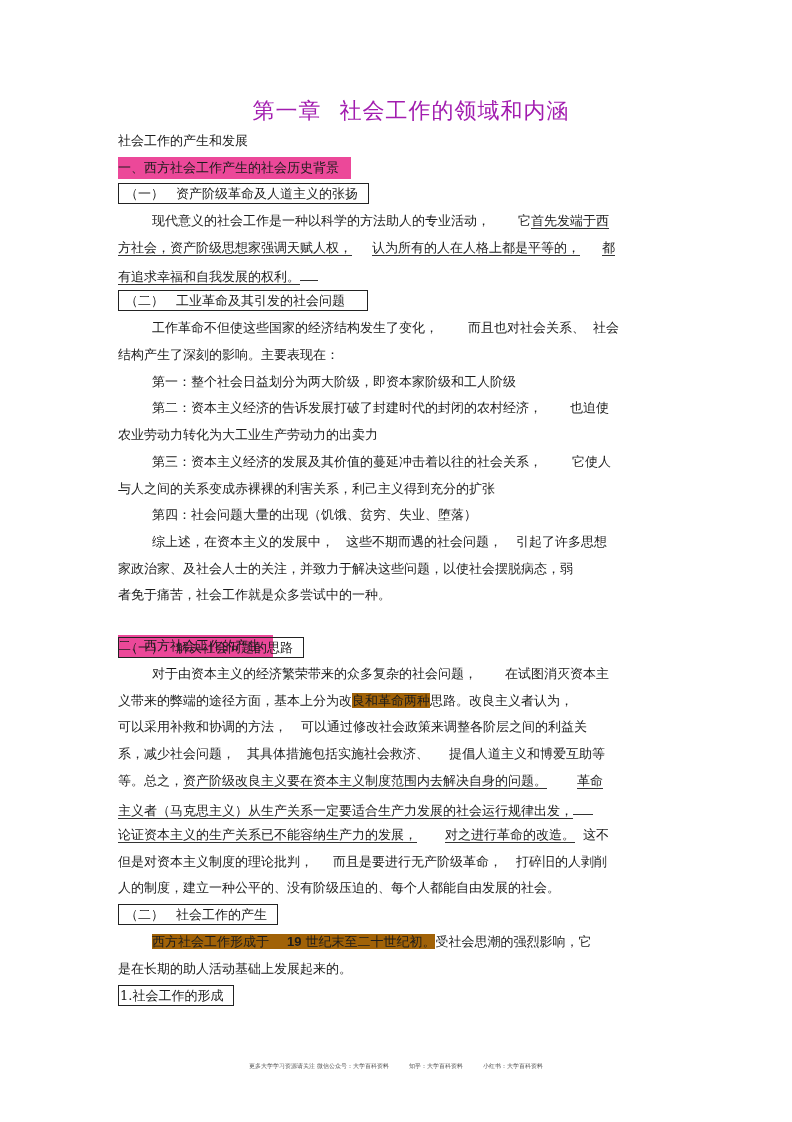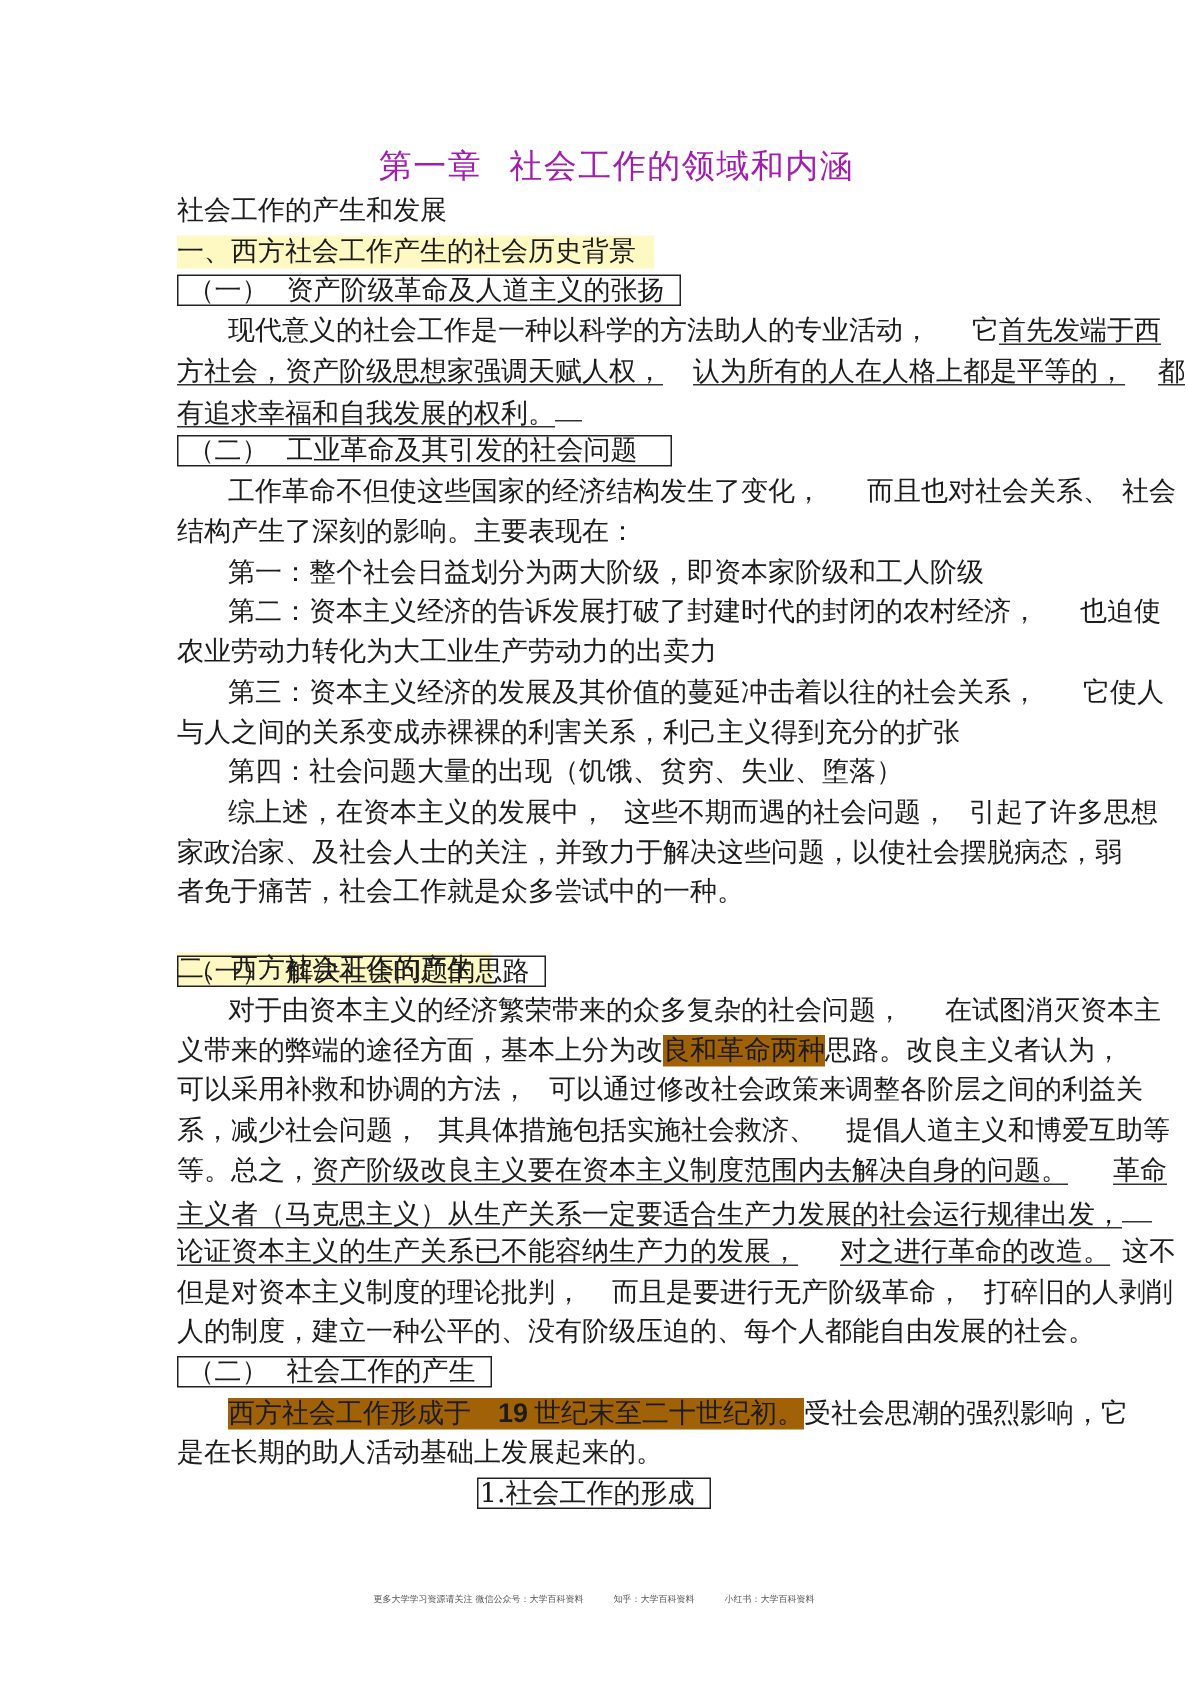--- a/index.html
+++ b/index.html
@@ -2,25 +2,25 @@
 <html><head>
 <meta charset="utf-8">
 <style>
   html, body { margin: 0; padding: 0; background: #ffffff; }
   body { width: 792px; height: 1122px; position: relative; overflow: hidden;
          font-family: "DejaVu Serif", "Liberation Serif", serif; color: #1a1a1a; }
   .page { position: absolute; left: 0; top: 0; width: 792px; height: 1122px; }
   .title { position: absolute; top: 96px; left: 15px; width: 792px; text-align: center;
            font-size: 22px; letter-spacing: 1px; color: #a21caf; }
   .title .gap { display: inline-block; width: 18px; }
-  .line { position: absolute; left: 118px; width: 556px; font-size: 18px;
+  .line { position: absolute; left: 118px; width: 556px; font-size: 13px;
           line-height: 20px; white-space: nowrap; color: #1c1c1c; }
   .indent { padding-left: 34px; }
   .hl { background: #a16207; }
-  .sec { background: #fef9c3; padding: 1px 12px 1px 0; display: inline-block; }
+  .sec { background: #ec4899; padding: 1px 12px 1px 0; display: inline-block; font-family: Liberation Serif, serif; }
   .boxed { display: inline-block; border: 1px solid #222; padding: 0 10px 0 6px; line-height: 19px; }
   .u { text-decoration: underline; text-decoration-color: #333; text-underline-offset: 3px; }
   .uline { border-bottom: 1px solid #333; }
   .sp { display: inline-block; }
   .num { font-family: "Liberation Sans", sans-serif; font-weight: bold; }
   .footer { position: absolute; top: 1062px; left: 0; width: 792px; text-align: center;
             font-size: 6px; color: #555; font-family: "DejaVu Sans", sans-serif; }
   .footer span { margin: 0 10px; }
 </style>
 </head>
@@ -112,20 +112,20 @@
 
   <div class="line" style="top:904px;">
     <span class="boxed"><span>（二）</span><span class="sp" style="width:12px"></span><span>社会工作的产生</span></span>
   </div>
 
   <div class="line indent" style="top:932px;">
     <span class="hl"><span>西方社会工作形成于</span><span class="sp" style="width:18px"></span><span class="num">19</span><span class="sp" style="width:4px"></span><span>世纪末至二十世纪初。</span></span><span>受社会思潮的强烈影响，它</span>
   </div>
   <div class="line" style="top:959px;">是在长期的助人活动基础上发展起来的。</div>
 
-  <div class="line" style="top:985px;text-align:center;">
+  <div class="line" style="top:985px;">
     <span class="boxed" style="padding-left:1px;">1.社会工作的形成</span>
   </div>
 
   <div class="footer">
     <span>更多大学学习资源请关注 微信公众号：大学百科资料</span><span>知乎：大学百科资料</span><span>小红书：大学百科资料</span>
   </div>
 </div>
 
 </body></html>

